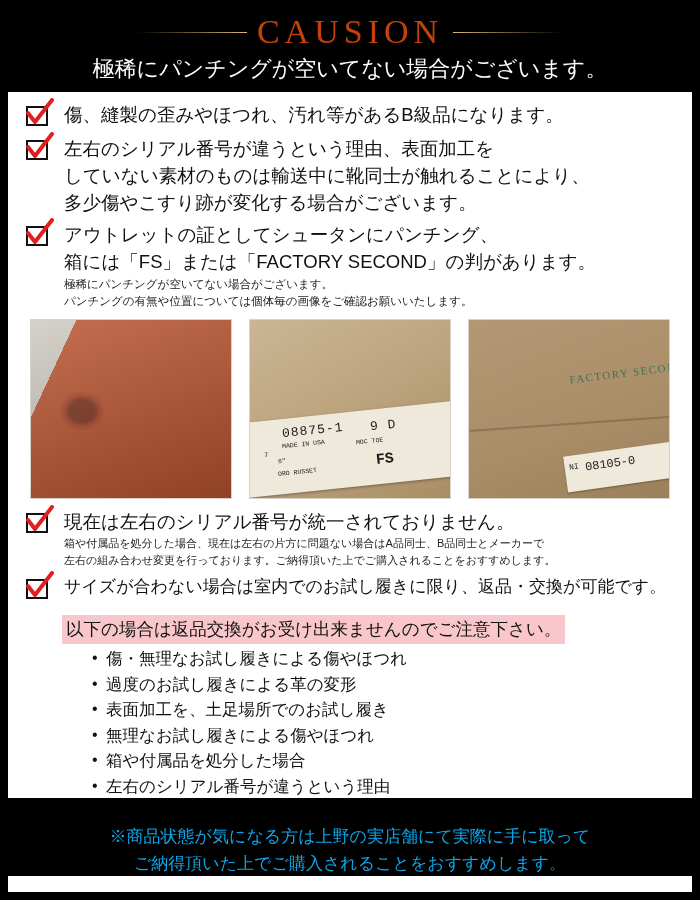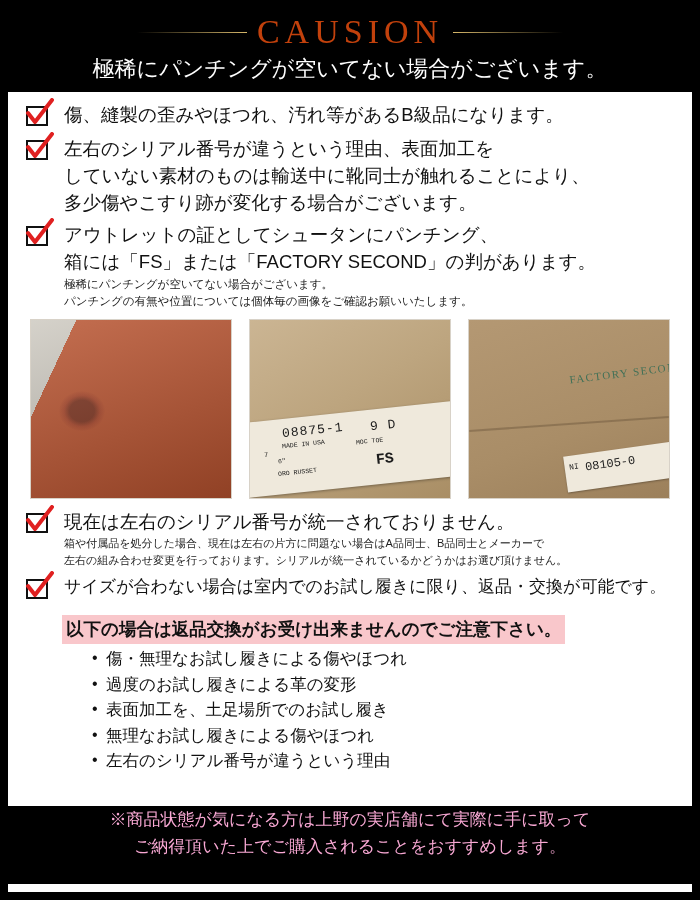--- a/index.html
+++ b/index.html
@@ -255,21 +255,20 @@
 
   
   .warn-head {
     display: inline-block;
     background: #f9c7cb;
     color: #111;
     font-size: 17.5px;
     padding: 2px 4px;
     margin: 6px 0 2px 38px;
     line-height: 1.4;
-    font-weight: bold;
   }
   .bullets {
     margin: 0 0 0 68px;
     padding: 0;
     list-style: none;
   }
   .bullets li {
     font-size: 16.5px;
     line-height: 1.55;
     color: #111;
@@ -281,28 +280,28 @@
     position: absolute;
     left: 0;
     top: 0;
     font-size: 16px;
   }
 
   
   .footer {
     position: absolute;
     left: 0;
-    bottom: 8px;
+    bottom: 16px;
     width: 100%;
     height: 78px;
     background: #000;
-    color: #f9a8d4;
+    color: #0ea5e9;
     text-align: center;
     box-sizing: border-box;
-    padding-top: 0;
+    padding-top: 25px;
   }
   .footer .l {
     display: block;
     font-size: 17px;
     line-height: 1.6;
   }
 </style>
 </head>
 <body>
 
@@ -396,21 +395,21 @@
         <span class="check">
           <span class="box"></span>
           <svg class="tick" viewBox="0 0 30 30" xmlns="http://www.w3.org/2000/svg">
             <path d="M4 15 L11 24 L28 2" fill="none" stroke="#e02020" stroke-width="4" stroke-linecap="round" stroke-linejoin="round"></path>
           </svg>
         </span>
         <span class="item-text">
           <span class="l">現在は左右のシリアル番号が統一されておりません。</span>
           <span class="serial-note">
             <span class="l">箱や付属品を処分した場合、現在は左右の片方に問題ない場合はA品同士、B品同士とメーカーで</span>
-            <span class="l">左右の組み合わせ変更を行っております。シリアルが統一されているかどうかはお選び頂けません。</span>
+            <span class="l">左右の組み合わせ変更を行っております。ご納得頂いた上でご購入されることをおすすめします。</span>
           </span>
         </span>
       </div>
 
       
       <div class="item">
         <span class="check">
           <span class="box"></span>
           <svg class="tick" viewBox="0 0 30 30" xmlns="http://www.w3.org/2000/svg">
             <path d="M4 15 L11 24 L28 2" fill="none" stroke="#e02020" stroke-width="4" stroke-linecap="round" stroke-linejoin="round"></path>
@@ -421,20 +420,21 @@
         </span>
       </div>
 
       
       <div class="warn-head">以下の場合は返品交換がお受け出来ませんのでご注意下さい。</div>
       <ul class="bullets">
         <li>傷・無理なお試し履きによる傷やほつれ</li>
         <li>過度のお試し履きによる革の変形</li>
         <li>表面加工を、土足場所でのお試し履き</li>
         <li>無理なお試し履きによる傷やほつれ</li>
+        <li>箱や付属品を処分した場合</li>
         <li>左右のシリアル番号が違うという理由</li>
       </ul>
     </div>
 
     <div class="footer">
       <span class="l">※商品状態が気になる方は上野の実店舗にて実際に手に取って</span>
       <span class="l">ご納得頂いた上でご購入されることをおすすめします。</span>
     </div>
 
   </div>

